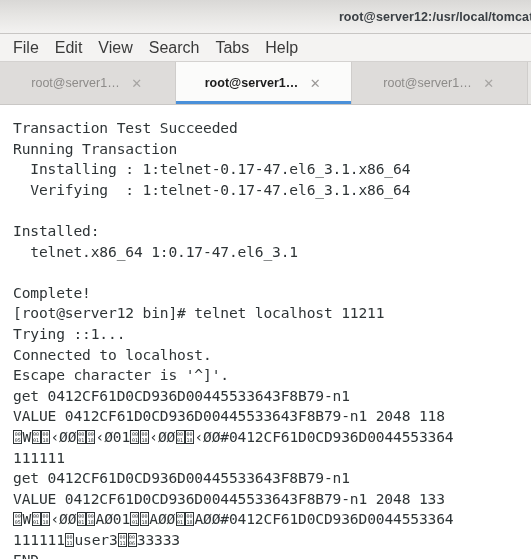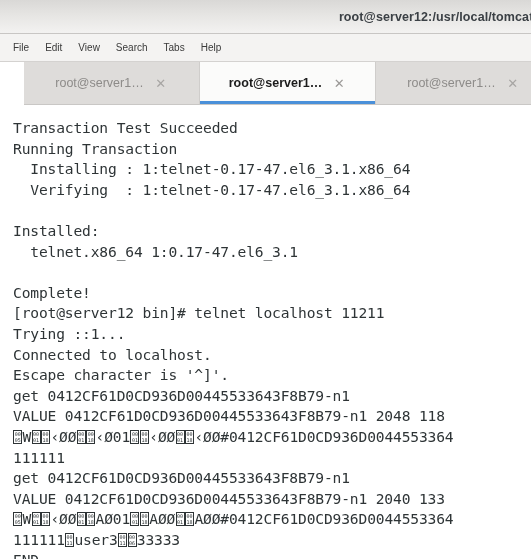--- a/index.html
+++ b/index.html
@@ -46,37 +46,36 @@
   .menubar {
     height: 28px;
     flex: 0 0 28px;
     background: #f4f3f2;
     border-bottom: 1px solid #d4d2d0;
     display: flex;
     align-items: center;
     padding-left: 5px;
   }
   .menu-item {
-    font-size: 10px;
+    font-size: 16px;
     color: #3a3a3a;
     padding: 3px 8px;
     white-space: nowrap;
     cursor: default;
   }
 
   
   .tabbar {
     height: 43px;
     flex: 0 0 43px;
     background: #e8e7e5;
     display: flex;
     align-items: stretch;
     overflow: hidden;
     border-bottom: 1px solid #c9c7c5;
-    margin-left: 24px;
   }
   .tab {
     width: 176px;
     flex: 0 0 176px;
     display: flex;
     align-items: center;
     justify-content: center;
     position: relative;
     background: #dedcda;
     border-right: 1px solid #cfcdcb;
@@ -200,19 +199,19 @@
       <div class="term-line">Complete!</div>
       <div class="term-line">[root@server12 bin]# telnet localhost 11211</div>
       <div class="term-line">Trying ::1...</div>
       <div class="term-line">Connected to localhost.</div>
       <div class="term-line">Escape character is '^]'.</div>
       <div class="term-line">get 0412CF61D0CD936D00445533643F8B79-n1</div>
       <div class="term-line">VALUE 0412CF61D0CD936D00445533643F8B79-n1 2048 118</div>
       <div class="term-line"><span class="hexbox"><i>00</i><i>05</i></span><span>W</span><span class="hexbox"><i>00</i><i>01</i></span><span class="hexbox"><i>00</i><i>18</i></span><span>‹</span><span>ØØ</span><span class="hexbox"><i>00</i><i>01</i></span><span class="hexbox"><i>00</i><i>18</i></span><span>‹</span><span>Ø01</span><span class="hexbox"><i>00</i><i>01</i></span><span class="hexbox"><i>00</i><i>18</i></span><span>‹</span><span>ØØ</span><span class="hexbox"><i>00</i><i>01</i></span><span class="hexbox"><i>00</i><i>18</i></span><span>‹</span><span>ØØ</span><span>#0412CF61D0CD936D0044553364</span></div>
       <div class="term-line">111111</div>
       <div class="term-line">get 0412CF61D0CD936D00445533643F8B79-n1</div>
-      <div class="term-line">VALUE 0412CF61D0CD936D00445533643F8B79-n1 2040 133</div>
+      <div class="term-line">VALUE 0412CF61D0CD936D00445533643F8B79-n1 2048 133</div>
       <div class="term-line"><span class="hexbox"><i>00</i><i>05</i></span><span>W</span><span class="hexbox"><i>00</i><i>01</i></span><span class="hexbox"><i>00</i><i>18</i></span><span>‹</span><span>ØØ</span><span class="hexbox"><i>00</i><i>01</i></span><span class="hexbox"><i>00</i><i>18</i></span><span>A</span><span>Ø01</span><span class="hexbox"><i>00</i><i>01</i></span><span class="hexbox"><i>00</i><i>18</i></span><span>A</span><span>ØØ</span><span class="hexbox"><i>00</i><i>01</i></span><span class="hexbox"><i>00</i><i>18</i></span><span>A</span><span>ØØ</span><span>#0412CF61D0CD936D0044553364</span></div>
       <div class="term-line"><span>111111</span><span class="hexbox"><i>00</i><i>11</i></span><span>user3</span><span class="hexbox"><i>00</i><i>11</i></span><span class="hexbox"><i>00</i><i>06</i></span><span>33333</span></div>
       <div class="term-line">END</div>
     </div>
 
 </div>
 
 </body></html>

